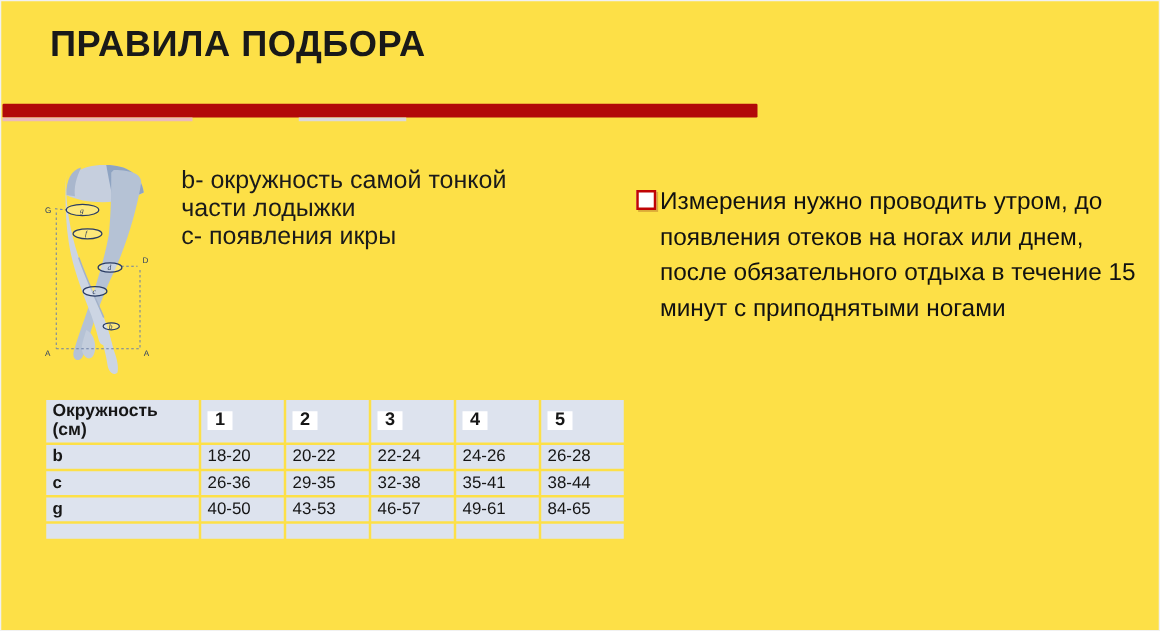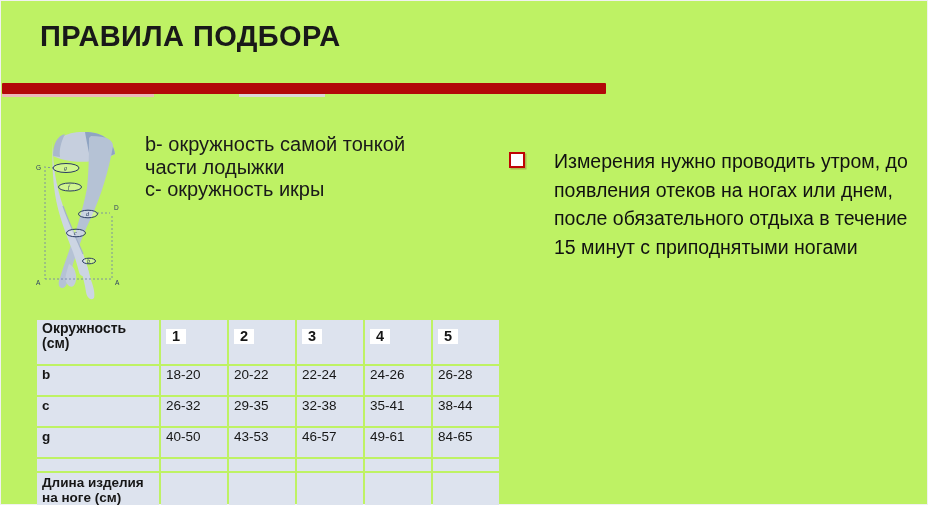--- a/index.html
+++ b/index.html
@@ -1,48 +1,48 @@
 <!DOCTYPE html>
 <html><head>
 <meta charset="utf-8">
 <style>
   html,body{margin:0;padding:0;background:#fff;}
   .slide{
-    position:relative;width:928px;height:505px;background:#bef264;overflow:hidden;
+    position:relative;width:928px;height:505px;background:#fde047;overflow:hidden;
     font-family:"Liberation Sans", sans-serif;color:#1a1a1a;
     box-shadow:inset 0 0 0 1px #f1f1f1;
   }
   .title{
     position:absolute;left:40px;top:20px;margin:0;
     font-size:29px;font-weight:800;letter-spacing:.4px;color:#191919;
   }
   .accent-bar{position:absolute;left:2px;top:83px;width:604px;height:11px;background:#b20909;border-radius:1px;}
   .bar-echo-1{position:absolute;left:2px;top:94px;width:152px;height:3px;background:#ecb9b9;}
   .bar-echo-2{position:absolute;left:239px;top:94px;width:86px;height:3px;background:#dcd8d8;}
 
   .legs-figure{position:absolute;left:33px;top:126px;width:118px;height:178px;}
 
   .measure-list{position:absolute;left:145px;top:133px;width:300px;font-size:20px;line-height:22.5px;}
   .measure-list p{margin:0;}
 
-  .note{position:absolute;left:509px;top:147px;width:402px;display:flex;gap:29px;}
+  .note{position:absolute;left:509px;top:147px;width:402px;display:flex;gap:3px;}
   .note-bullet{
     flex:0 0 auto;width:12px;height:12px;margin-top:5px;
     border:2.5px solid #c00404;background:#fff;
     box-shadow:1.5px 1.5px 0 rgba(120,10,10,.25);
   }
   .note p{margin:0;font-size:19.5px;line-height:28.5px;color:#111;}
 
   table.sizes{
     position:absolute;left:35px;top:318px;
     border-collapse:separate;border-spacing:2px;
     font-size:13.5px;line-height:15px;color:#161616;
   }
   table.sizes td,table.sizes th{
-    background:#dde3ee;padding:1px 6px 13px 5px;text-align:left;vertical-align:middle;font-weight:400;
+    background:#dde3ee;padding:1px 6px 3px 5px;text-align:left;vertical-align:middle;font-weight:400;
   }
   table.sizes .c0{width:110px;}
   table.sizes .cv{width:54px;}
   table.sizes .lbl{font-weight:700;}
   table.sizes th.head{font-weight:700;font-size:14px;}
   .num-hl{display:inline-block;background:#ffffff;padding:0 6px;font-weight:700;font-size:14.5px;}
   tr.row-empty td{height:12px;padding:0 6px;}
   tr.row-dlina td{height:31px;vertical-align:middle;}
   
   .band{fill:rgba(255,255,255,.28);stroke:#2a3c63;stroke-width:1;}
@@ -91,21 +91,21 @@
     <text class="blabel" x="41" y="109">c</text>
     <text class="blabel" x="54" y="137">b</text>
     <text class="glabel" x="3" y="44">G</text>
     <text class="glabel" x="81" y="84">D</text>
     <text class="glabel" x="3" y="159">A</text>
     <text class="glabel" x="82" y="159">A</text>
   </svg>
 
   <div class="measure-list">
     <p>b- окружность самой тонкой части лодыжки</p>
-    <p>c- окружность икры</p>
+    <p>c- появления икры</p>
   </div>
 
   <div class="note">
     <span class="note-bullet"></span>
     <p>Измерения нужно проводить утром, до появления отеков на ногах или днем, после обязательного отдыха в течение 15 минут с приподнятыми ногами</p>
   </div>
 
   <table class="sizes">
     <tbody>
         <tr>
@@ -119,21 +119,21 @@
     <tr>
       <td class="c0 lbl">b</td>
       <td class="cv">18-20</td>
       <td class="cv">20-22</td>
       <td class="cv">22-24</td>
       <td class="cv">24-26</td>
       <td class="cv">26-28</td>
     </tr>
     <tr>
       <td class="c0 lbl">c</td>
-      <td class="cv">26-32</td>
+      <td class="cv">26-36</td>
       <td class="cv">29-35</td>
       <td class="cv">32-38</td>
       <td class="cv">35-41</td>
       <td class="cv">38-44</td>
     </tr>
     <tr>
       <td class="c0 lbl">g</td>
       <td class="cv">40-50</td>
       <td class="cv">43-53</td>
       <td class="cv">46-57</td>
@@ -141,24 +141,16 @@
       <td class="cv">84-65</td>
     </tr>
     <tr class="row-empty">
       <td class="c0"></td>
       <td class="cv"></td>
       <td class="cv"></td>
       <td class="cv"></td>
       <td class="cv"></td>
       <td class="cv"></td>
     </tr>
-    <tr class="row-dlina">
-      <td class="c0 lbl">Длина изделия на ноге (см)</td>
-      <td class="cv"></td>
-      <td class="cv"></td>
-      <td class="cv"></td>
-      <td class="cv"></td>
-      <td class="cv"></td>
-    </tr>
   </tbody>
     </table>
 
 </div>
 
 </body></html>

